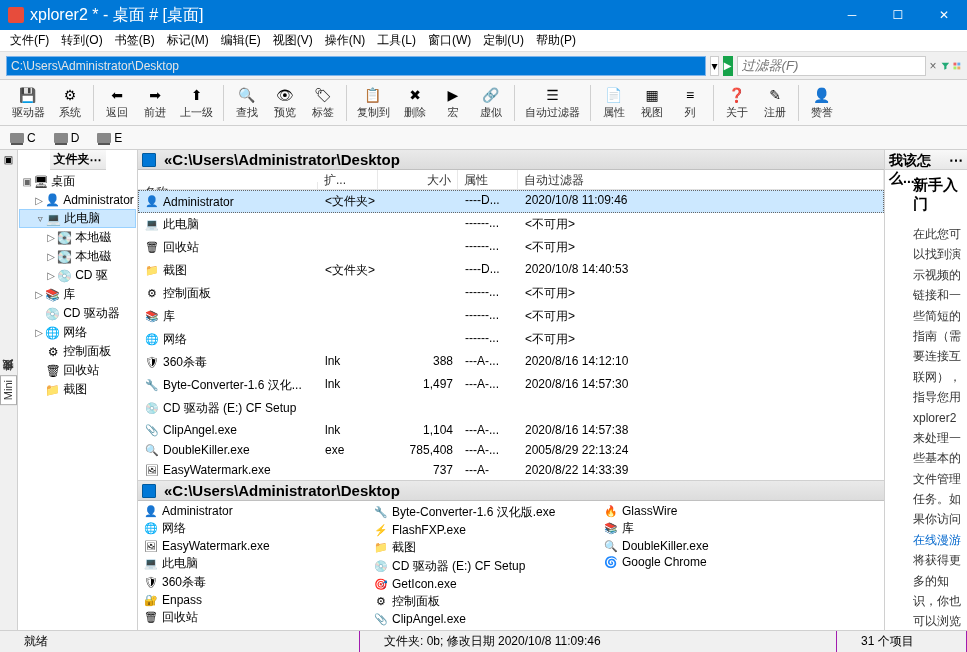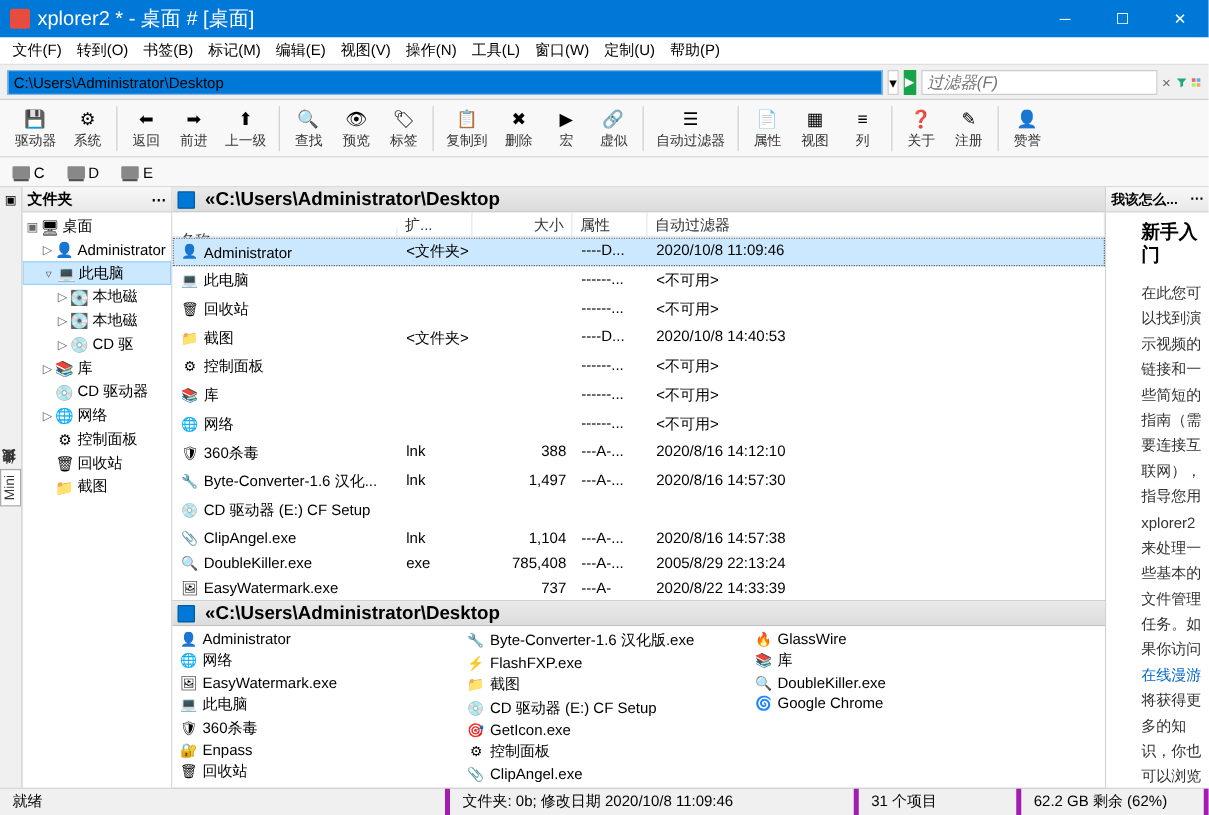--- a/index.html
+++ b/index.html
@@ -8,21 +8,21 @@
 .titlebar { height: 30px; background: #0078d7; color: #fff; display: flex; align-items: center; padding-left: 8px; }
 .titlebar .icon { width: 16px; height: 16px; background: #e74c3c; margin-right: 6px; border-radius: 2px; }
 .titlebar .title { flex: 1; font-size: 16px; }
 .titlebar .win-controls { display: flex; }
 .titlebar .win-btn { width: 46px; height: 30px; display: flex; align-items: center; justify-content: center; cursor: pointer; }
 
 .menubar { height: 22px; background: #fff; border-bottom: 1px solid #e0e0e0; display: flex; align-items: flex-start; padding: 0 4px; }
 .menubar .menu-item { padding: 2px 6px; cursor: pointer; }
 
 .addressbar { height: 28px; background: #f0f0f0; display: flex; align-items: center; padding: 2px 6px; gap: 4px; border-bottom: 1px solid #d0d0d0; }
-.addressbar input.path { flex: 0 0 700px; height: 20px; background: #0078d7; color: #000000; border: 1px solid #7eb4ea; padding: 0 4px; font-size: 12px; }
+.addressbar input.path { flex: 0 0 700px; height: 20px; background: #0078d7; color: #e5e5e5; border: 1px solid #7eb4ea; padding: 0 4px; font-size: 12px; }
 .addressbar .dd { width: 16px; height: 20px; border: 1px solid #ccc; background: #fff; display: flex; align-items: center; justify-content: center; cursor: pointer; }
 .addressbar .go { width: 20px; height: 20px; background: #16a34a; color: #fff; display: flex; align-items: center; justify-content: center; cursor: pointer; font-size: 10px; }
 .addressbar input.filter { flex: 1; height: 20px; border: 1px solid #ccc; padding: 0 4px; font-style: italic; color: #888; }
 .addressbar .clear { width: 14px; cursor: pointer; color: #666; }
 .addressbar .funnel { width: 18px; height: 18px; cursor: pointer; }
 .addressbar .thumb { width: 16px; height: 16px; cursor: pointer; }
 
 .toolbar { height: 46px; background: #f8f8f8; border-bottom: 1px solid #d0d0d0; display: flex; align-items: center; padding: 0 6px; }
 .toolbar .tb-btn { display: flex; flex-direction: column; align-items: center; padding: 2px 6px; cursor: pointer; min-width: 38px; }
 .toolbar .tb-icon { width: 20px; height: 20px; display: flex; align-items: center; justify-content: center; font-size: 14px; }
@@ -33,21 +33,21 @@
 .drivebar .drive { display: flex; align-items: center; gap: 3px; cursor: pointer; padding: 1px 4px; }
 .drivebar .dicon { width: 14px; height: 10px; background: #888; border-radius: 1px; position: relative; }
 .drivebar .dicon::after { content: ""; position: absolute; bottom: -2px; left: 1px; width: 12px; height: 2px; background: #555; }
 
 .workspace { display: flex; height: calc(652px - 30px - 22px - 28px - 46px - 24px - 22px); }
 
 .vtab { width: 18px; background: #f0f0f0; border-right: 1px solid #d0d0d0; display: flex; align-items: center; justify-content: center; position: relative; }
 .vtab .vtext { writing-mode: vertical-rl; transform: rotate(180deg); font-size: 11px; color: #333; padding: 4px 0; background: #fff; border: 1px solid #aaa; }
 .vtab .vclose { position: absolute; top: 4px; font-size: 10px; cursor: pointer; }
 
-.sidebar { width: 120px; background: #fff; border-right: 1px solid #d0d0d0; display: flex; flex-direction: column; }
+.sidebar { width: 120px; background: #fff; border-right: 1px solid #d0d0d0; display: flex; flex-direction: column; align-items: center; }
 .sidebar .sb-header { height: 20px; background: linear-gradient(#f8f8f8,#e8e8e8); border-bottom: 1px solid #d0d0d0; padding: 2px 4px; font-weight: bold; font-size: 12px; display: flex; align-items: center; justify-content: space-between; }
 .sidebar .tree { flex: 1; overflow-y: auto; overflow-x: hidden; padding: 2px 0; }
 .sidebar .tree-item { display: flex; align-items: center; padding: 1px 2px; cursor: pointer; white-space: nowrap; }
 .sidebar .tree-item.selected { background: #cce8ff; border: 1px solid #99d1ff; padding: 0 1px; }
 .sidebar .tw { width: 12px; text-align: center; color: #666; font-size: 10px; }
 .sidebar .ti { width: 16px; height: 16px; display: flex; align-items: center; justify-content: center; font-size: 12px; }
 .sidebar .tl { font-size: 12px; margin-left: 2px; }
 
 .main { flex: 1; display: flex; flex-direction: column; border-right: 1px solid #d0d0d0; }
 .pane { display: flex; flex-direction: column; border-bottom: 1px solid #d0d0d0; }
@@ -73,28 +73,28 @@
 .cell.ext { flex: 0 0 60px; }
 .cell.size { flex: 0 0 80px; text-align: right; }
 .cell.attr { flex: 0 0 60px; }
 .cell.date { flex: 1; }
 .fi { width: 14px; height: 14px; display: inline-flex; align-items: center; justify-content: center; font-size: 11px; flex-shrink: 0; }
 
 .iconview { flex: 1; overflow-y: scroll; background: #fff; display: flex; flex-wrap: wrap; align-content: flex-start; flex-direction: column; padding: 2px; }
 .iconview .item { display: flex; align-items: center; gap: 4px; padding: 1px 4px; width: 230px; cursor: pointer; font-size: 12px; }
 
 .rightpanel { width: 82px; background: #fff; display: flex; flex-direction: column; }
-.rightpanel .rp-header { height: 20px; background: linear-gradient(#f8f8f8,#e8e8e8); border-bottom: 1px solid #d0d0d0; padding: 2px 4px; font-weight: bold; font-size: 11px; display: flex; justify-content: space-between; }
+.rightpanel .rp-header { height: 20px; background: linear-gradient(#f8f8f8,#e8e8e8); border-bottom: 1px solid #d0d0d0; padding: 2px 4px; font-weight: bold; font-size: 14px; display: flex; justify-content: space-between; }
 .rightpanel .rp-body { flex: 1; padding: 6px; font-size: 12px; overflow: hidden; margin-left: 22px; }
 .rightpanel .rp-title { font-size: 15px; font-weight: bold; margin-bottom: 10px; }
 .rightpanel .rp-text { line-height: 1.7; color: #333; }
 .rightpanel a { color: #0066cc; text-decoration: none; }
 
 .statusbar { height: 22px; background: #f0f0f0; border-top: 1px solid #d0d0d0; display: flex; align-items: center; font-size: 12px; }
-.statusbar .sb-cell { padding: 0 10px; border-right: 4px solid #a21caf; height: 100%; display: flex; align-items: center; }
+.statusbar .sb-cell { padding: 0 24px; border-right: 1px solid #a21caf; height: 100%; display: flex; align-items: center; }
 .statusbar .sb-cell.flex { flex: 1; }
 
 
 ::-webkit-scrollbar { width: 16px; height: 16px; }
 ::-webkit-scrollbar-track { background: #f0f0f0; }
 ::-webkit-scrollbar-thumb { background: #c0c0c0; border: 1px solid #a0a0a0; }
 ::-webkit-scrollbar-button { background: #e8e8e8; height: 16px; border: 1px solid #c0c0c0; }
 </style>
 </head>
 <body>
@@ -561,14 +561,13 @@
         <a href="#">博客</a>
       </div>
     </div>
   </div>
 </div>
 
 <div class="statusbar">
   <div class="sb-cell" style="width:360px">就绪</div>
   <div class="sb-cell flex">文件夹: 0b; 修改日期 2020/10/8 11:09:46</div>
   <div class="sb-cell" style="width:130px">31 个项目</div>
-  <div class="sb-cell" style="width:150px">62.2 GB 剩余 (62%)</div>
 </div>
 
 </body></html>

